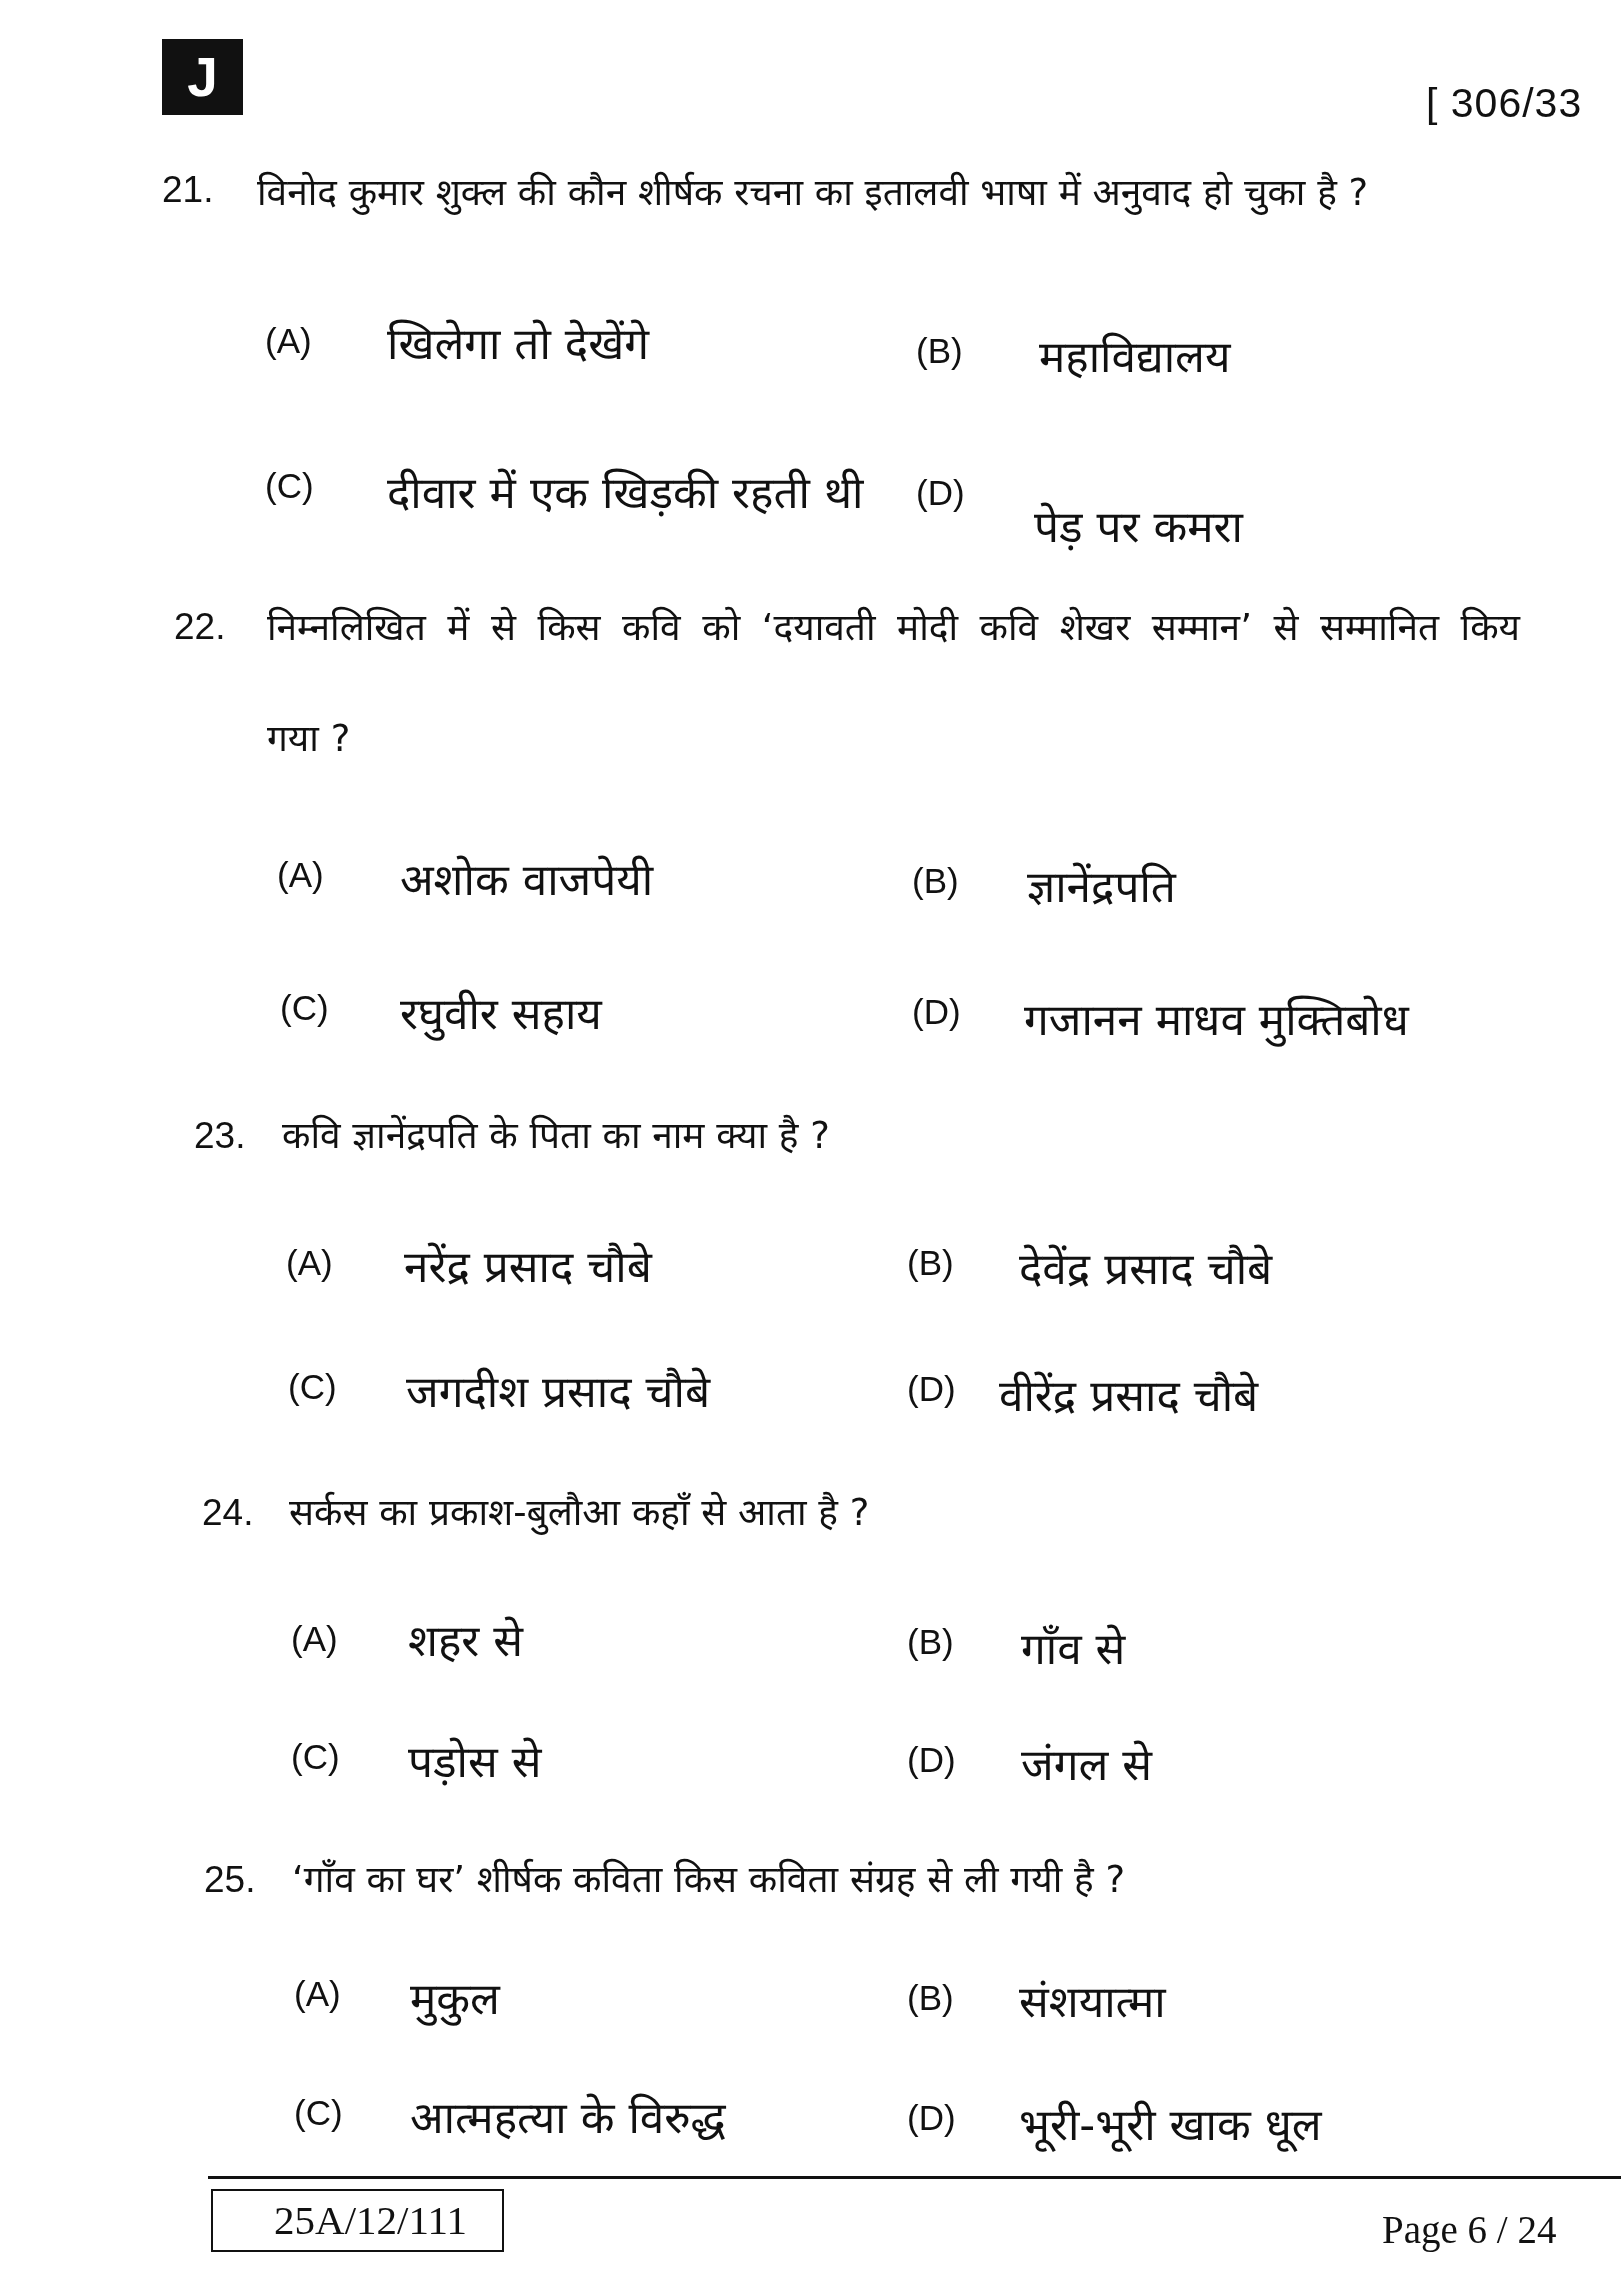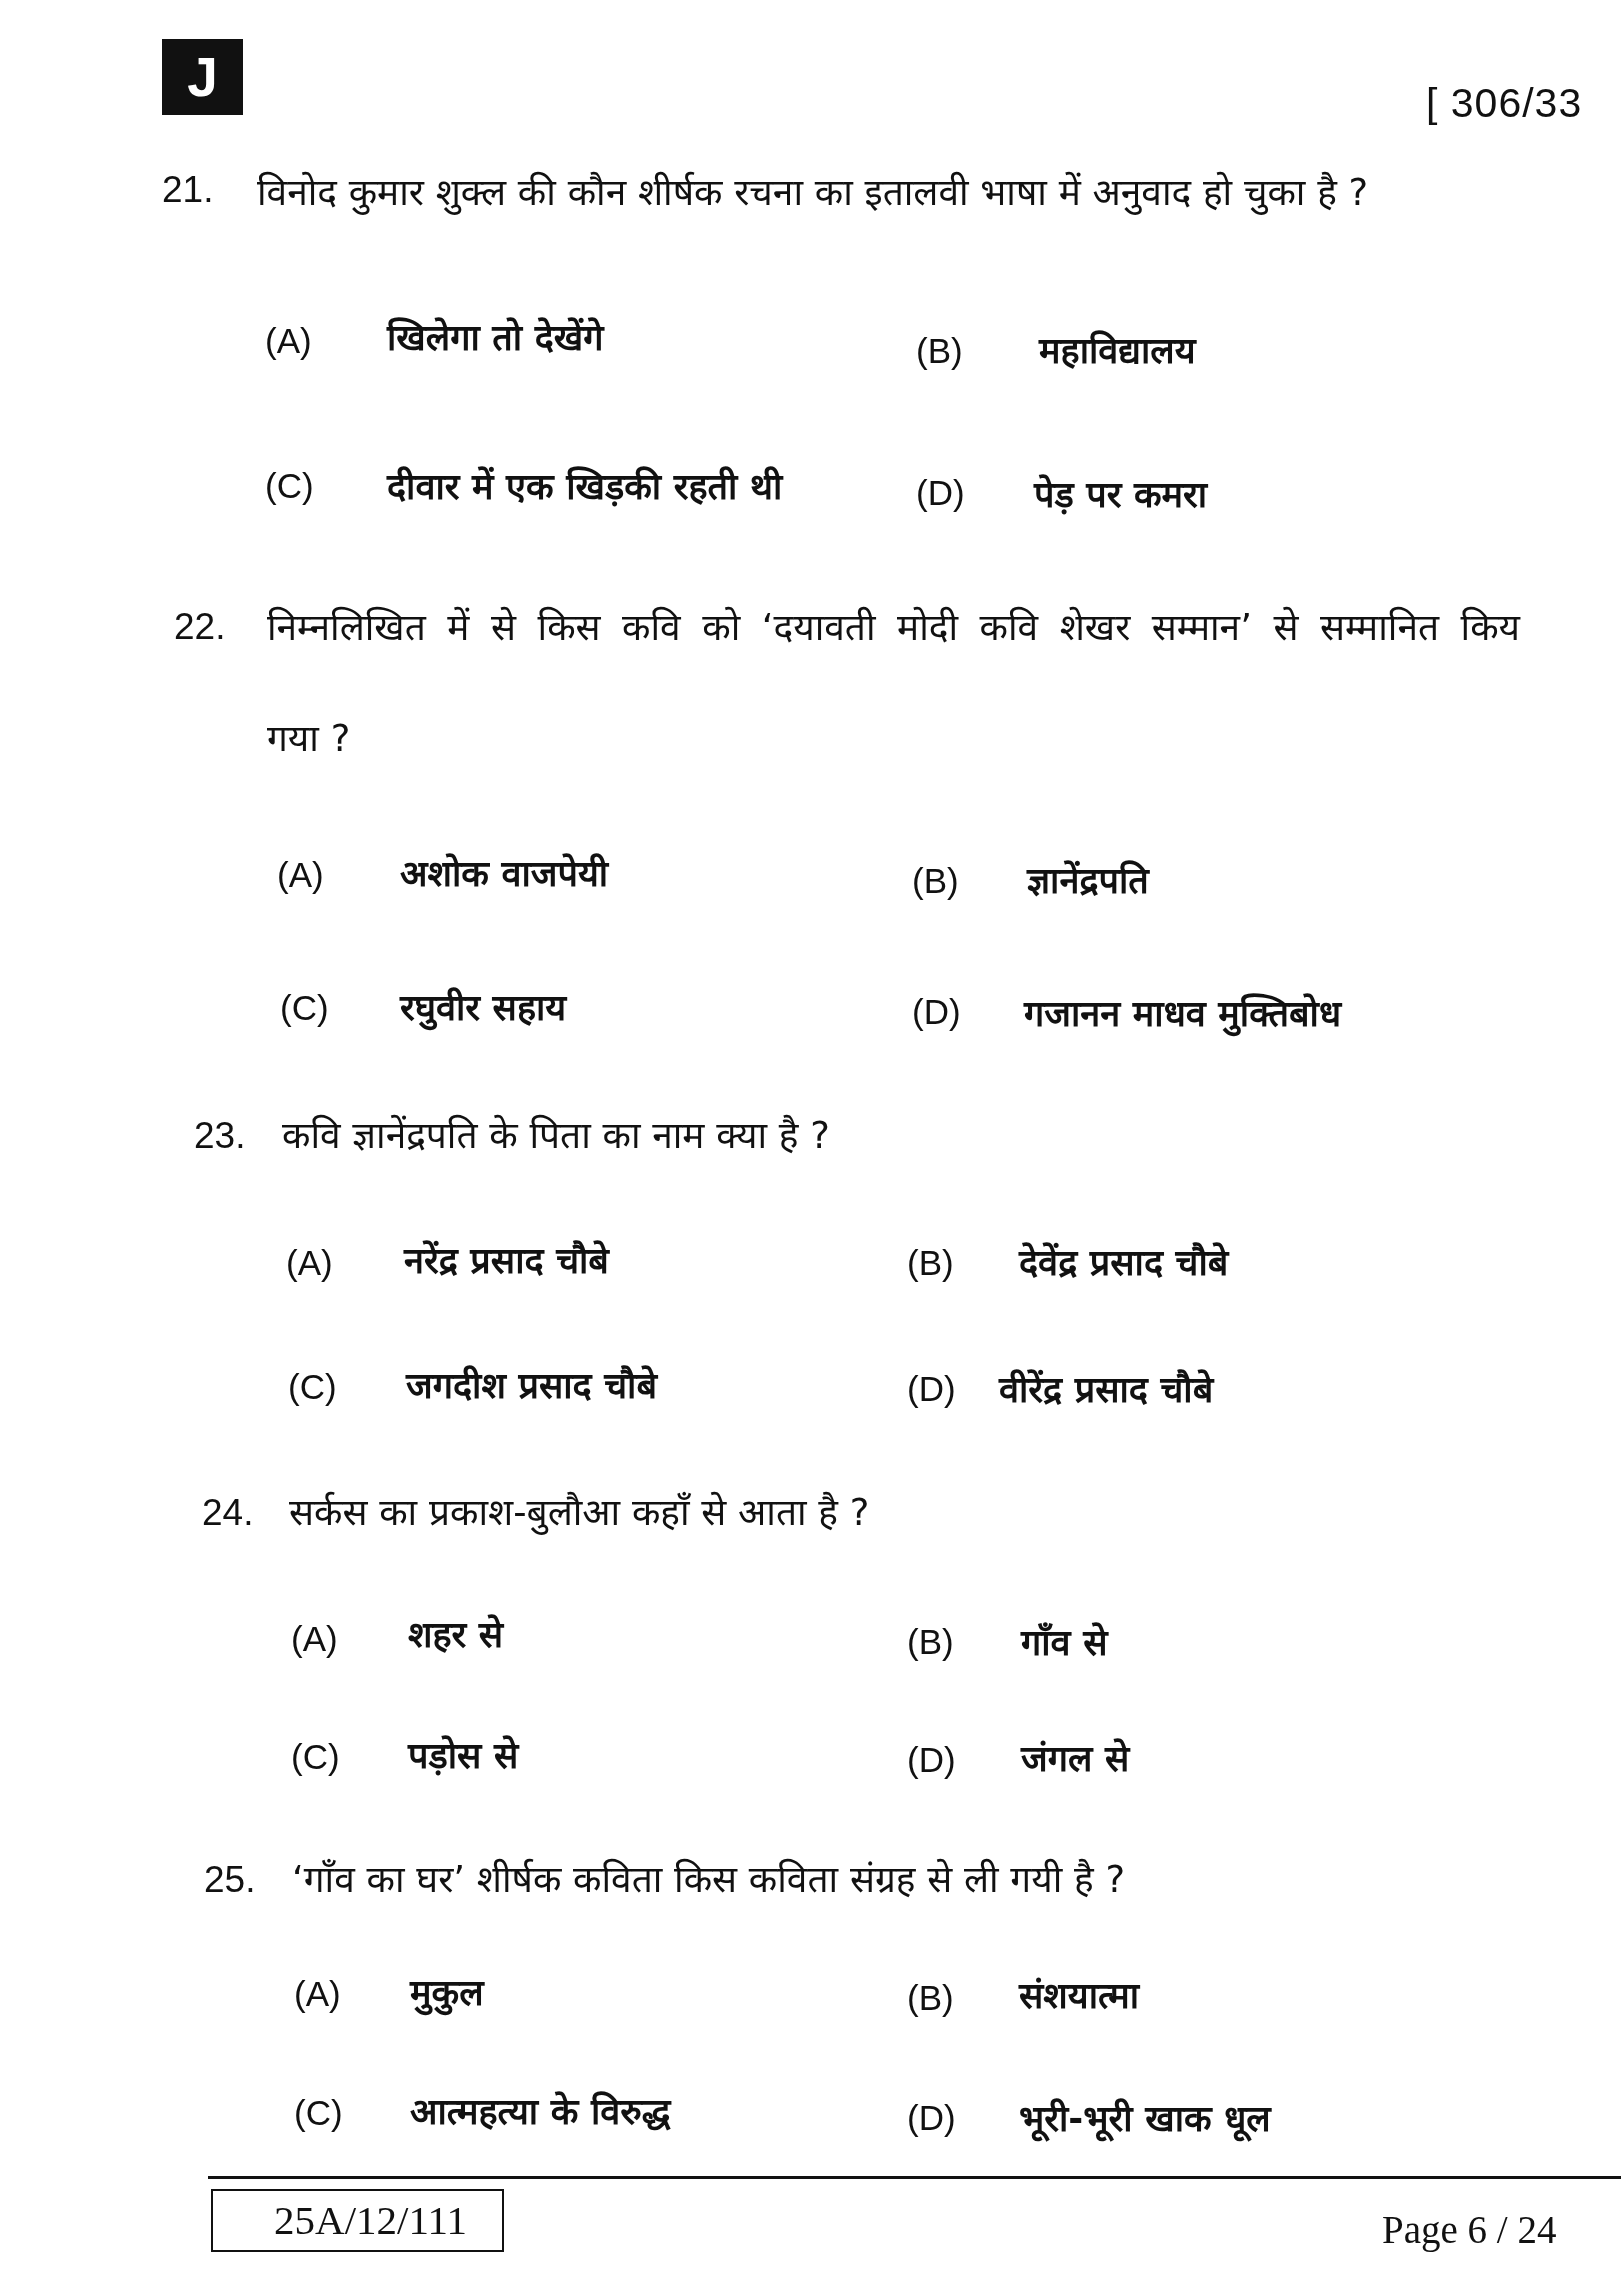--- a/index.html
+++ b/index.html
@@ -2,21 +2,21 @@
 <html><head>
 <meta charset="utf-8">
 <style>
   html,body{margin:0;padding:0;background:#fff;}
   body{width:1621px;height:2293px;position:relative;overflow:hidden;color:#111;font-family:"DejaVu Sans",sans-serif;}
   .abs{position:absolute;white-space:nowrap;}
   .jbox{left:162px;top:39px;width:81px;height:76px;background:#111;color:#fff;font-family:"Liberation Sans",sans-serif;font-weight:bold;font-size:55px;text-align:center;line-height:76px;}
   .code{left:1426px;top:80px;font-family:"Liberation Sans",sans-serif;font-size:41px;letter-spacing:1px;}
   .q{font-size:37px;}
   .qnum{font-family:"Liberation Sans",sans-serif;font-size:37px;}
-  .opt{font-size:36px;font-weight:bold;}
+  .opt{font-size:44px;}
   .olabel{font-family:"Liberation Sans",sans-serif;font-size:35px;}
   .rule{left:208px;top:2176px;width:1413px;height:2.9px;background:#111;}
   .fbox{left:211px;top:2189px;width:263px;height:59px;border:2.9px solid #111;font-family:"Liberation Serif",serif;font-size:41px;line-height:59px;text-align:center;padding-left:26px;}
   .page{left:1382px;top:2207px;font-family:"Liberation Serif",serif;font-size:39px;text-align:right;}
 </style>
 </head>
 <body>
 
 <div class="abs jbox">J</div>
 <div class="abs code">[ 306/33</div>
@@ -24,21 +24,21 @@
 <div>
   <span class="abs qnum" style="left:162px;top:169px;">21.</span>
   <span class="abs q" style="left:257px;top:165px;">विनोद कुमार शुक्ल की कौन शीर्षक रचना का इतालवी भाषा में अनुवाद हो चुका है ?</span>
   <span class="abs olabel" style="left:265px;top:321px;">(A)</span>
   <span class="abs opt" style="left:387px;top:312px;">खिलेगा तो देखेंगे</span>
   <span class="abs olabel" style="left:916px;top:331px;">(B)</span>
   <span class="abs opt" style="left:1039px;top:325px;">महाविद्यालय</span>
   <span class="abs olabel" style="left:265px;top:466px;">(C)</span>
   <span class="abs opt" style="left:387px;top:461px;">दीवार में एक खिड़की रहती थी</span>
   <span class="abs olabel" style="left:916px;top:473px;">(D)</span>
-  <span class="abs opt" style="left:1034px;top:469px;">पेड़ पर कमरा</span>
+  <span class="abs opt" style="left:1034px;top:495px;">पेड़ पर कमरा</span>
 </div>
 
 <div>
   <span class="abs qnum" style="left:174px;top:606px;">22.</span>
   <span class="abs q" style="left:267px;top:600px;word-spacing:9.8px;">निम्नलिखित में से किस कवि को ‘दयावती मोदी कवि शेखर सम्मान’ से सम्मानित किय</span>
   <span class="abs q" style="left:267px;top:711px;">गया ?</span>
   <span class="abs olabel" style="left:277px;top:855px;">(A)</span>
   <span class="abs opt" style="left:400px;top:848px;">अशोक वाजपेयी</span>
   <span class="abs olabel" style="left:912px;top:861px;">(B)</span>
   <span class="abs opt" style="left:1027px;top:855px;">ज्ञानेंद्रपति</span>

